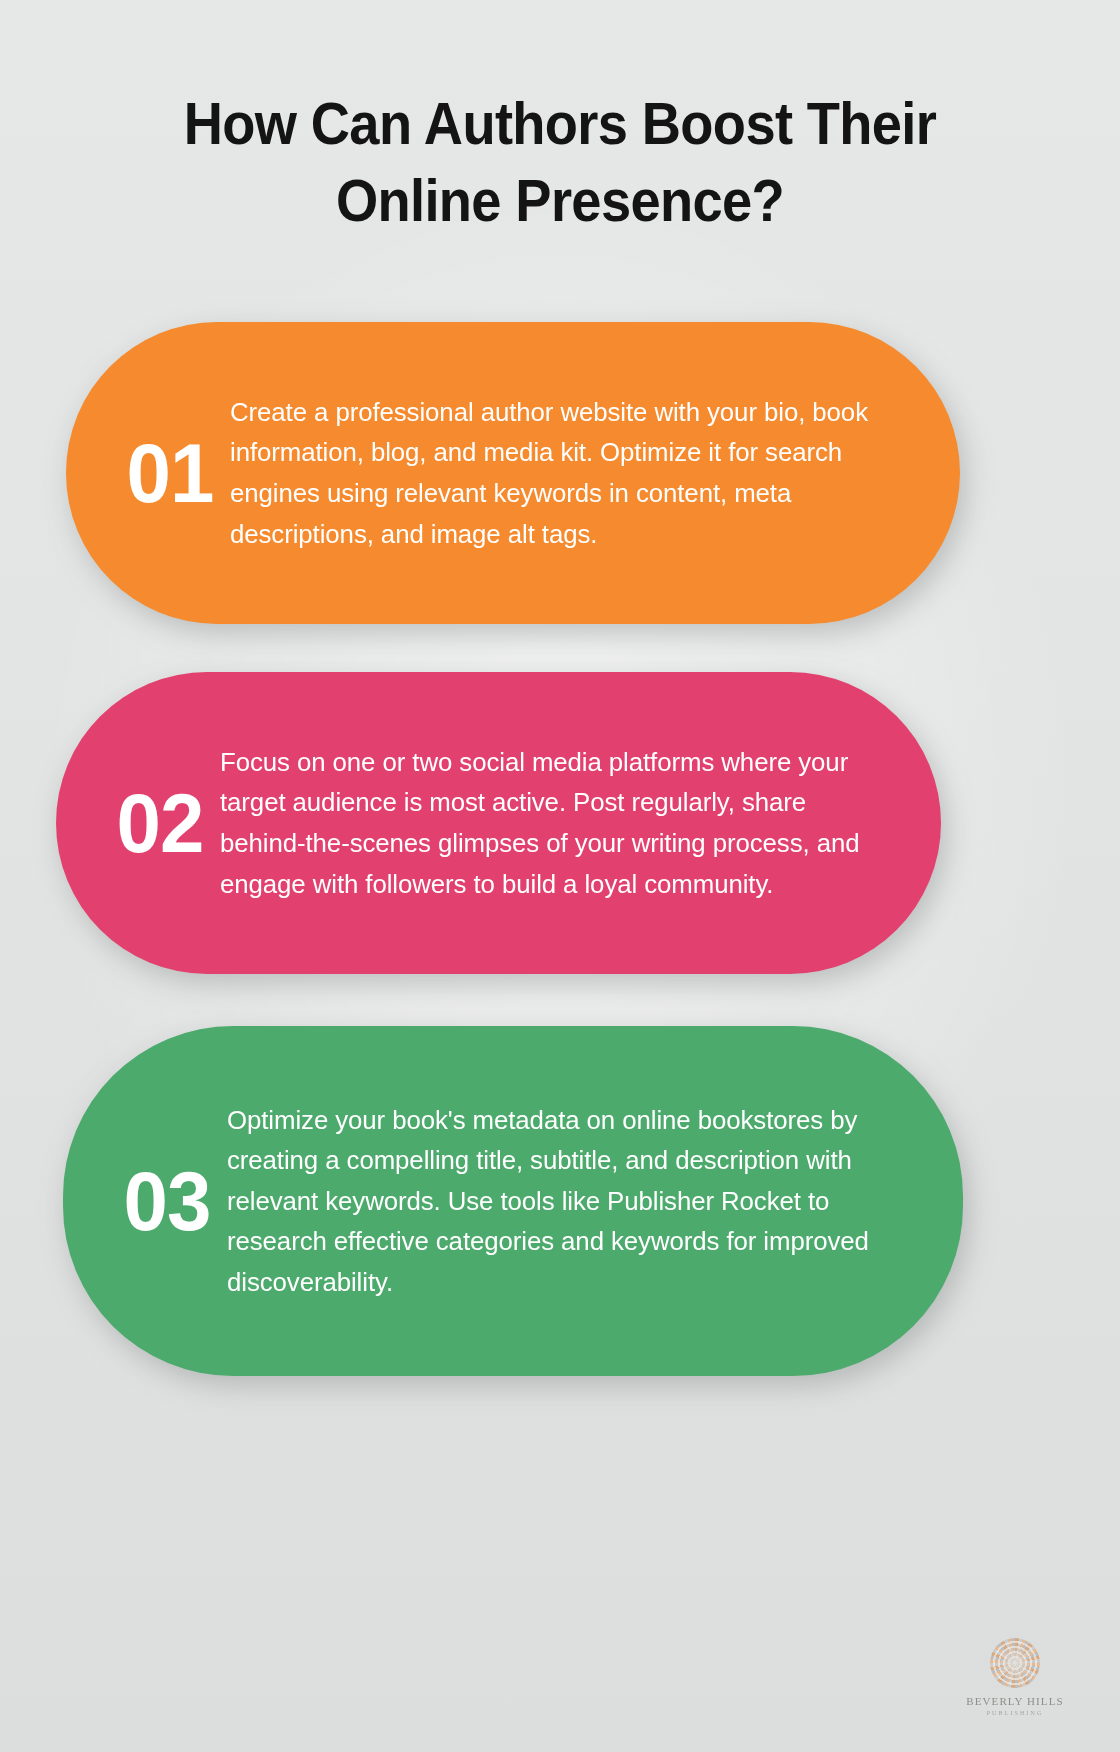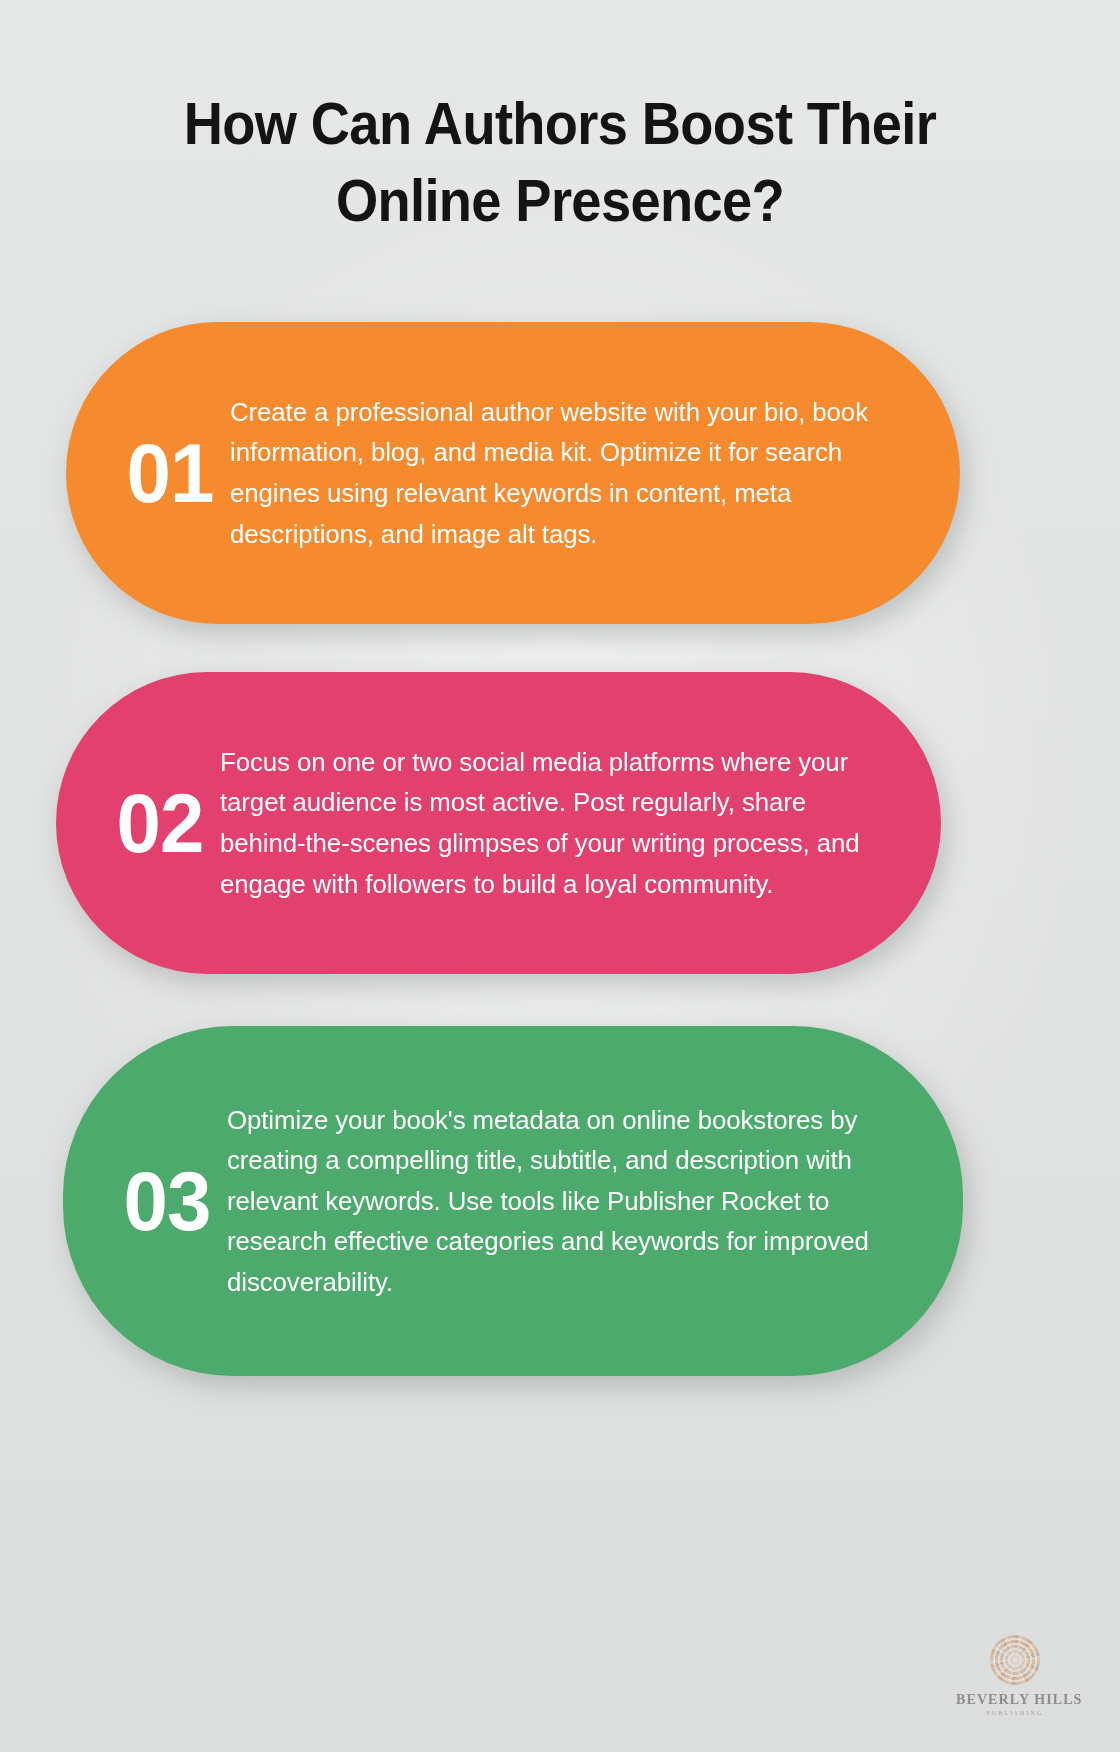--- a/index.html
+++ b/index.html
@@ -154,26 +154,25 @@
     inset: 0;
     border-radius: 50%;
     background:
       radial-gradient(circle at 50% 50%, rgba(226,228,227,0.85) 0%, rgba(226,228,227,0.35) 26%, rgba(226,228,227,0) 48%),
       repeating-radial-gradient(circle at 50% 50%,
         rgba(255,255,255,0.55) 0px 2px,
         rgba(255,255,255,0) 2px 5px);
   }
   .logo-name {
     font-family: "Liberation Serif", serif;
-    font-size: 14px;
+    font-size: 11px;
     letter-spacing: 1.1px;
     color: #8e8d8b;
     line-height: 1.1;
     white-space: nowrap;
-    font-weight: bold;
   }
   .logo-sub {
     font-family: "Liberation Serif", serif;
     font-size: 6px;
     letter-spacing: 2.1px;
     color: #a5a4a2;
     margin-top: 3px;
     white-space: nowrap;
   }
 </style>

